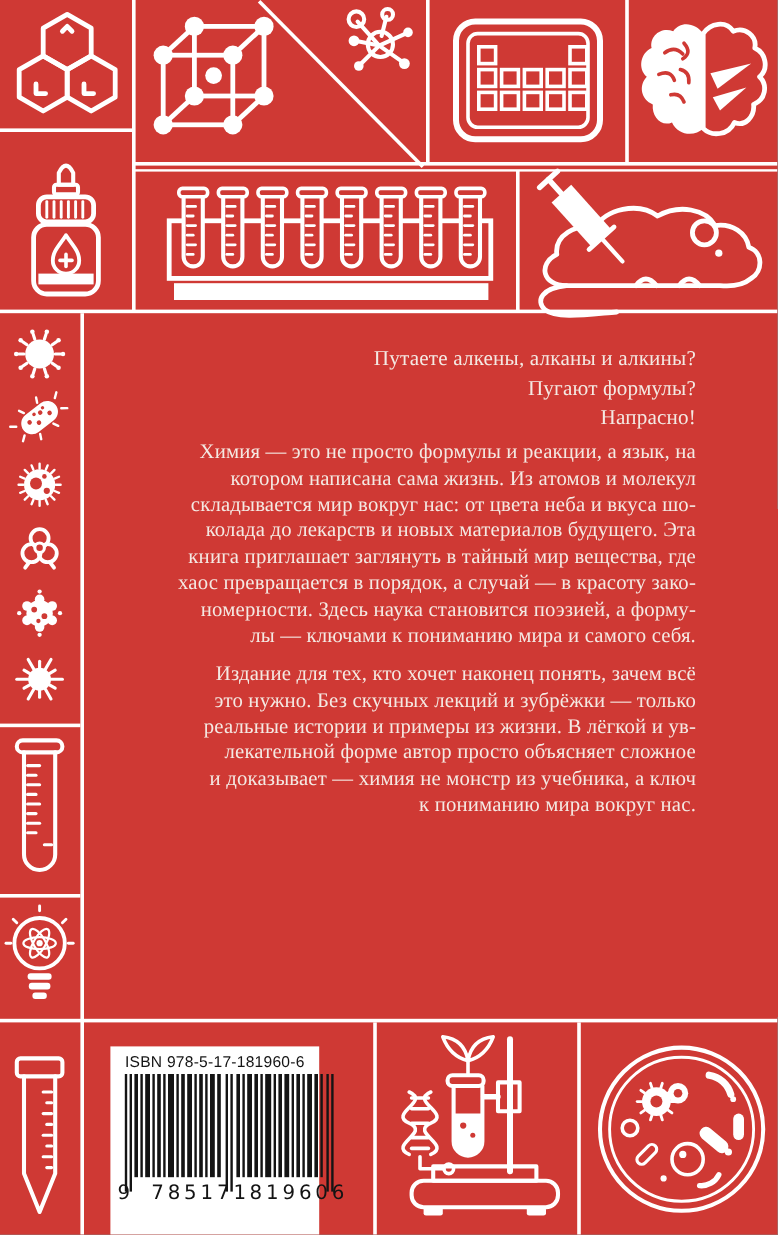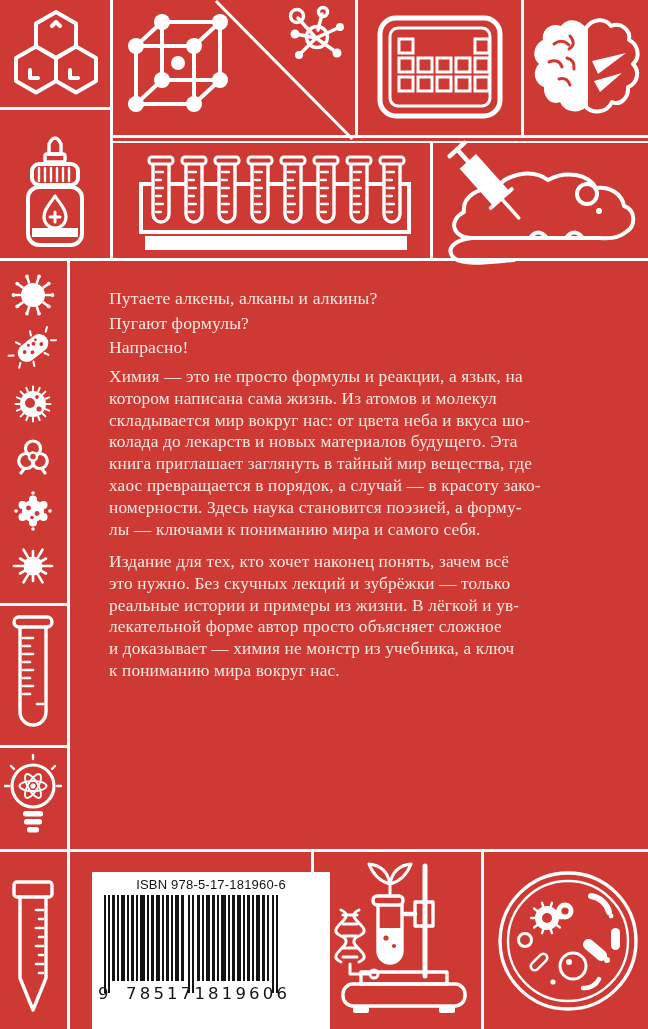--- a/index.html
+++ b/index.html
@@ -10,27 +10,28 @@
   html,body{margin:0;padding:0;background:#888;}
   #cover{
     position:relative;width:648px;height:1029px;overflow:hidden;
     background:var(--red);
     font-family:"Liberation Serif", serif;
   }
   .hline,.vline{position:absolute;background:var(--line);}
   .icon{position:absolute;display:block;}
   .icon *{vector-effect:none;}
   .txt{
-    position:absolute;left:109px;width:490px;color:var(--ink);
+    position:absolute;left:90px;width:490px;color:var(--ink);
     font-size:17.3px;line-height:21.8px;white-space:pre-line;
     letter-spacing:0.15px;
+    text-align:right;
   }
   .txt.intro{font-size:17.6px;line-height:24.6px;}
   #barcode-box{
-    position:absolute;left:92px;top:872px;width:238px;height:157px;
+    position:absolute;left:92px;top:872px;width:174px;height:157px;
     background:#ffffff;font-family:"Liberation Sans", sans-serif;color:#141414;
   }
   #isbn-label{
     position:absolute;top:5px;left:0;width:100%;text-align:center;
     font-size:13px;letter-spacing:0.2px;
   }
   #bars{position:absolute;left:12px;top:23px;}
   .ean-digits{position:absolute;top:112px;font-size:16.5px;letter-spacing:3.2px;font-family:"DejaVu Sans", sans-serif;}
   #ean-left{left:6px;letter-spacing:0;}
   #ean-mid{left:34px;}

